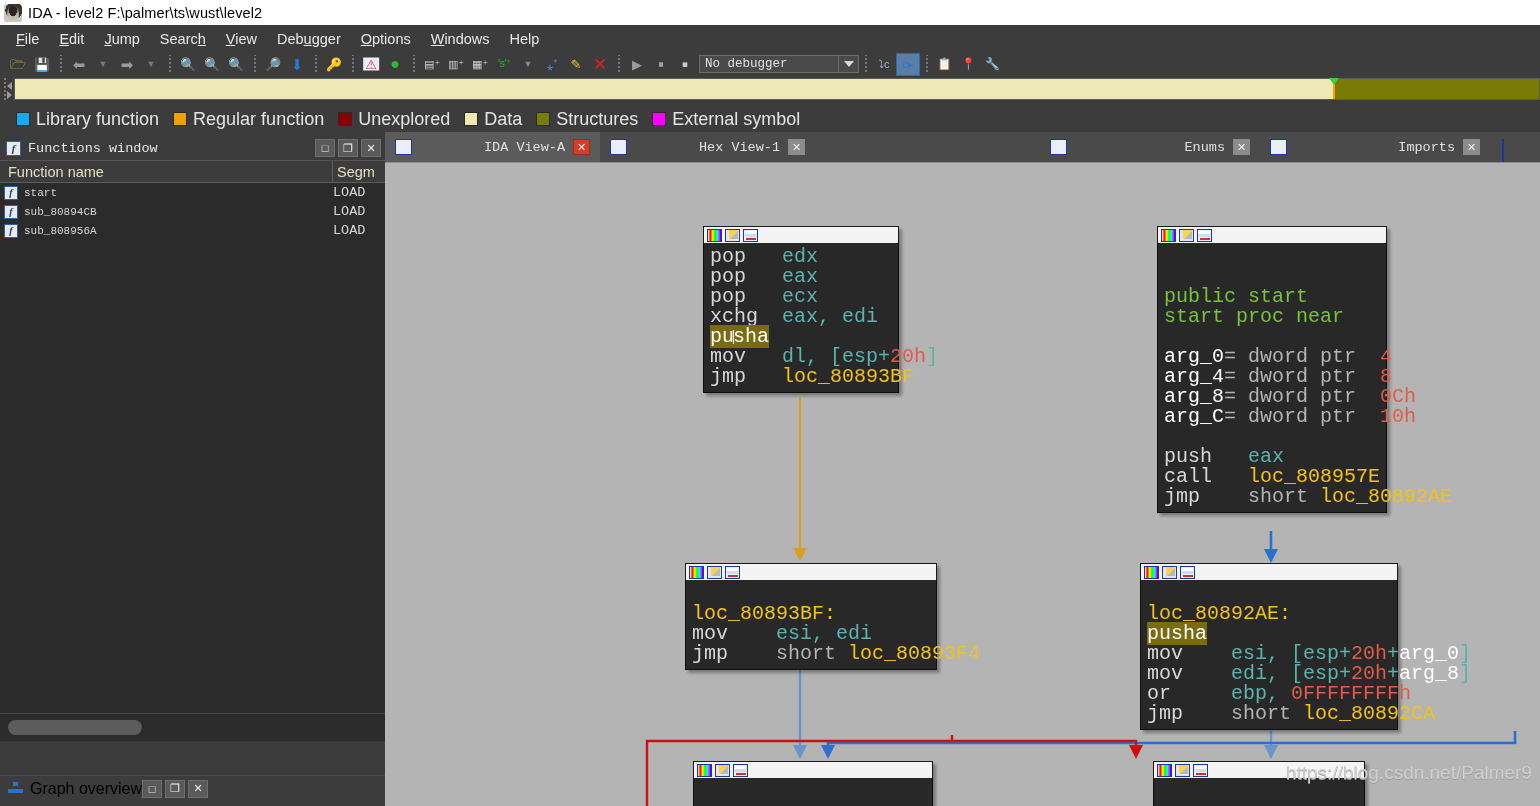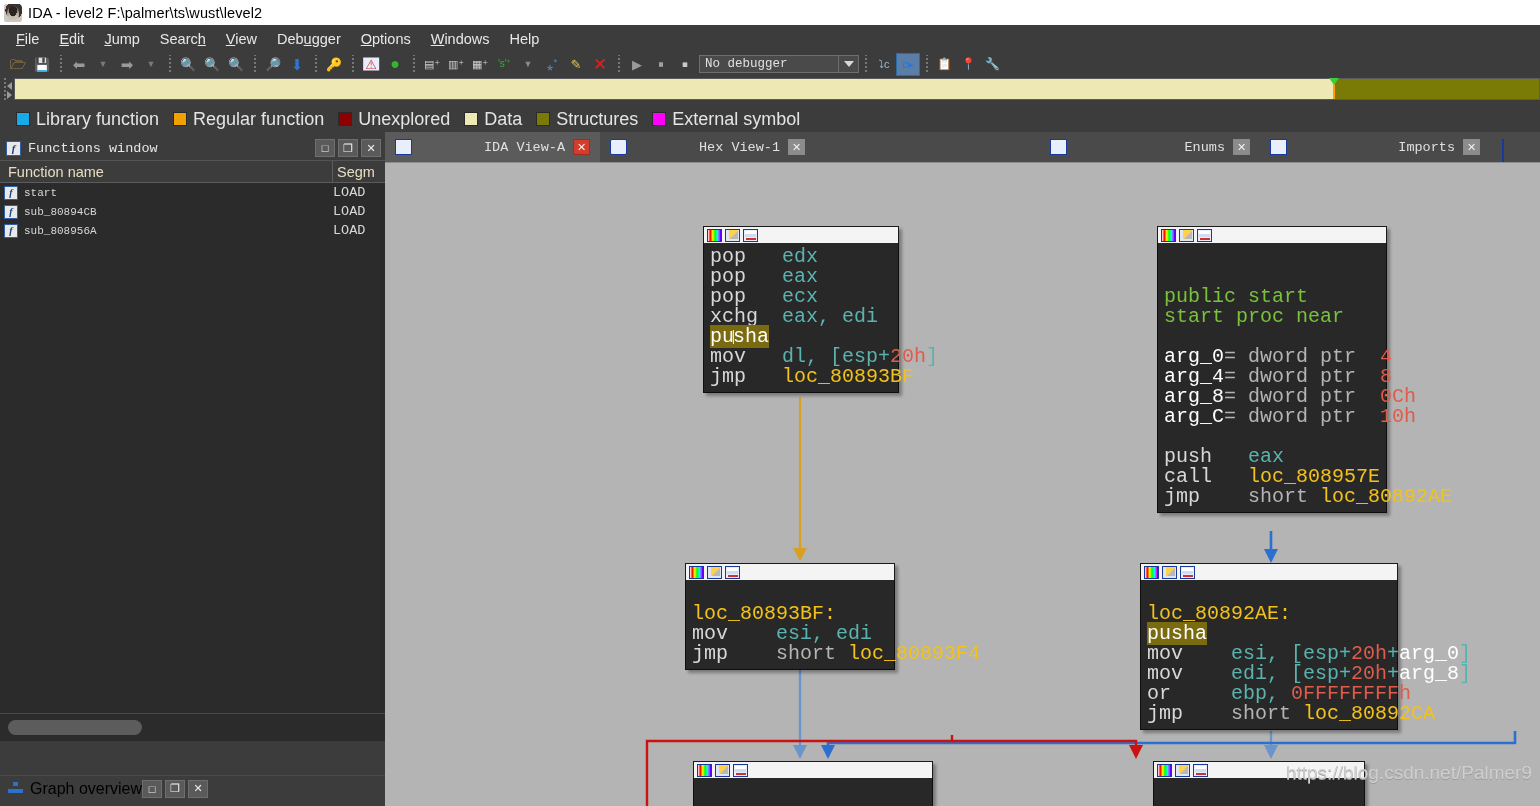--- a/index.html
+++ b/index.html
@@ -477,21 +477,21 @@
           <div class="gnode-body"><div><span class="mn">pop   </span><span class="reg">edx</span></div><div><span class="mn">pop   </span><span class="reg">eax</span></div><div><span class="mn">pop   </span><span class="reg">ecx</span></div><div><span class="mn">xchg  </span><span class="reg">eax, edi</span></div><div><span class="hl">pu<span class="cursor-bar"></span>sha</span></div><div><span class="mn">mov   </span><span class="reg">dl, [esp+</span><span class="num">20h</span><span class="reg">]</span></div><div><span class="mn">jmp   </span><span class="lbl">loc_80893BF</span></div></div>
         </div>
         <div class="gnode" style="left: 772px; top: 63px; width: 230px;">
           <div class="gnode-title">
             <span class="nico palette"></span>
             <span class="nico pencil"></span>
             <span class="nico screen"></span>
           </div>
           <div class="gnode-body"><div><span class="mn"> </span></div><div><span class="mn"> </span></div><div><span class="grn">public start</span></div><div><span class="grn">start proc near</span></div><div><span class="mn"> </span></div><div><span class="org">arg_0</span><span class="gry">= dword ptr  </span><span class="num">4</span></div><div><span class="org">arg_4</span><span class="gry">= dword ptr  </span><span class="num">8</span></div><div><span class="org">arg_8</span><span class="gry">= dword ptr  </span><span class="num">0Ch</span></div><div><span class="org">arg_C</span><span class="gry">= dword ptr  </span><span class="num">10h</span></div><div><span class="mn"> </span></div><div><span class="mn">push   </span><span class="reg">eax</span></div><div><span class="mn">call   </span><span class="lbl">loc_808957E</span></div><div><span class="mn">jmp    </span><span class="gry">short </span><span class="lbl">loc_80892AE</span></div></div>
         </div>
-        <div class="gnode" style="left: 300px; top: 400px; width: 210px;">
+        <div class="gnode" style="left: 300px; top: 400px; width: 252px;">
           <div class="gnode-title">
             <span class="nico palette"></span>
             <span class="nico pencil"></span>
             <span class="nico screen"></span>
           </div>
           <div class="gnode-body"><div><span class="mn"> </span></div><div><span class="lbl">loc_80893BF:</span></div><div><span class="mn">mov    </span><span class="reg">esi, edi</span></div><div><span class="mn">jmp    </span><span class="gry">short </span><span class="lbl">loc_80893F4</span></div></div>
         </div>
         <div class="gnode" style="left: 755px; top: 400px; width: 258px;">
           <div class="gnode-title">
             <span class="nico palette"></span>

